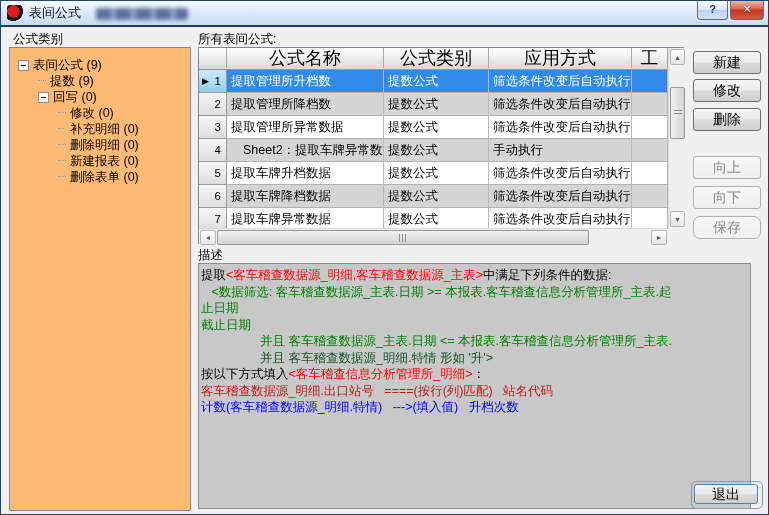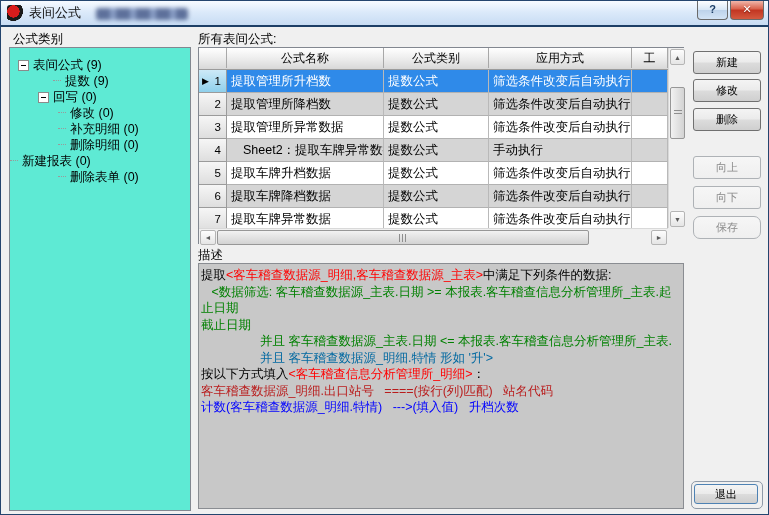--- a/index.html
+++ b/index.html
@@ -23,33 +23,33 @@
     filter:blur(2px);opacity:.75;border-radius:3px;}
   .tb-btn{position:absolute;top:0;height:19px;text-align:center;line-height:17px;
     border:1px solid #6a6a6a;border-top:none;border-radius:0 0 4px 4px;box-sizing:border-box;
     font-size:11px;cursor:default;}
   .tb-help{left:696px;width:31px;background:linear-gradient(#fdfeff,#d7e6f5 50%,#bcd2ea 50%,#d3e4f6);color:#1c3e66;font-weight:bold;}
   .tb-close{left:729px;width:34px;background:linear-gradient(#f0b6aa,#d9604a 45%,#c23521 50%,#d4593f);color:#fff;font-weight:bold;text-shadow:0 1px 1px #7a1406;}
   
   .sec-label{position:absolute;font-size:12.5px;color:#000;}
   
   .tree-panel{position:absolute;left:8px;top:46px;width:182px;height:464px;
-    background:#5eead4;border:1px solid #828790;box-sizing:border-box;padding-top:9px;overflow:hidden;}
+    background:#fdba74;border:1px solid #828790;box-sizing:border-box;padding-top:9px;overflow:hidden;}
   .titem{height:16px;line-height:16px;white-space:nowrap;display:flex;align-items:center;font-size:12.5px;}
   .texp{display:inline-block;width:11px;height:11px;box-sizing:border-box;border:1px solid #8b8b8b;
     background:#fff;margin-right:4px;position:relative;flex:0 0 auto;}
   .texp::after{content:"";position:absolute;left:2px;top:4px;width:5px;height:1px;background:#000;}
   .tdash{display:inline-block;width:8px;height:1px;border-top:1px dotted #9a9a9a;margin-right:4px;flex:0 0 auto;}
   
   .table{position:absolute;left:197px;top:46px;width:486px;height:197px;
     background:#fff;border:1px solid #828790;box-sizing:border-box;}
   .thead{position:absolute;left:0;top:0;width:469px;height:22px;display:flex;
     background:linear-gradient(#ffffff,#ebebeb 55%,#d8d8d8);border-bottom:1px solid #9b9b9b;box-sizing:border-box;}
   .th{height:20px;line-height:21px;text-align:center;box-sizing:border-box;
-    border-right:1px solid #a8a8a8;overflow:hidden;white-space:nowrap;font-size:12px;}
+    border-right:1px solid #a8a8a8;overflow:hidden;white-space:nowrap;font-size:18px;}
   .rows{position:absolute;left:0;top:22px;width:469px;height:158px;overflow:hidden;}
   .trow{display:flex;height:23px;box-sizing:border-box;}
   .trow.odd .cell{background:#ffffff;}
   .trow.even .cell{background:#d5d5d5;}
   .trow.sel .cell{background:#2f8ae9;color:#fff;}
   .cell{height:23px;line-height:22px;box-sizing:border-box;border-right:1px solid #b9b9b9;
     border-bottom:1px solid #b2b2b2;padding-left:4px;overflow:hidden;white-space:nowrap;font-size:12.5px;}
   .rowhdr{height:23px;line-height:22px;box-sizing:border-box;flex:0 0 28px;
     background:linear-gradient(#f6f6f6,#dedede);border-right:1px solid #9b9b9b;border-bottom:1px solid #9b9b9b;
     text-align:right;padding-right:5px;font-size:11.5px;position:relative;}
@@ -67,26 +67,26 @@
   .vthumb{position:absolute;left:1px;top:39px;width:15px;height:52px;border:1px solid #979797;border-radius:2px;
     background:linear-gradient(90deg,#f2f2f2,#d3d3d3);box-sizing:border-box;}
   .vthumb::after{content:"";position:absolute;left:3px;top:22px;width:8px;height:6px;
     background:repeating-linear-gradient(#8e8e8e 0 1px,transparent 1px 3px);}
   .hthumb{position:absolute;left:18px;top:1px;width:372px;height:15px;border:1px solid #979797;border-radius:2px;
     background:linear-gradient(#f2f2f2,#d3d3d3);box-sizing:border-box;}
   .hthumb::after{content:"";position:absolute;top:3px;left:181px;width:8px;height:8px;
     background:repeating-linear-gradient(90deg,#8e8e8e 0 1px,transparent 1px 3px);}
   .corner{position:absolute;left:469px;top:180px;width:17px;height:17px;background:#f0f0f0;}
   
-  .desc-box{position:absolute;left:197px;top:262px;width:486px;height:246px;
+  .desc-box{position:absolute;left:197px;top:262px;width:553px;height:246px;
     background:#c8c8c8;border:1px solid #8a8d92;box-sizing:border-box;padding:3px 2px;overflow:hidden;}
   .dline{white-space:pre;font-size:12.5px;line-height:16.5px;overflow:hidden;}
   
   .btn{position:absolute;left:692px;width:68px;height:23px;box-sizing:border-box;
-    border:1px solid #707070;border-radius:3px;font-size:11px;text-align:center;line-height:21px;
+    border:1px solid #707070;border-radius:3px;font-size:14px;text-align:center;line-height:21px;
     background:linear-gradient(#f4f4f4,#ebebeb 48%,#dcdcdc 52%,#cfcfcf);cursor:default;}
   .btn.disabled{border-color:#aeb2b6;color:#8a8a8a;background:linear-gradient(#f6f6f6,#efefef);}
   .exit-wrap{position:absolute;left:690px;top:480px;width:72px;height:28px;border:1px solid #8f9aa8;
     border-radius:5px;box-sizing:border-box;padding:2px;}
   .exit-wrap .btn{position:relative;left:0;top:0;width:64px;height:20px;line-height:18px;border-color:#4e82b4;}
 </style>
 </head>
 <body>
 
 <div class="win">
@@ -99,41 +99,41 @@
   <div class="tb-btn tb-help">?</div>
   <div class="tb-btn tb-close">✕</div>
   <div class="titlesep"></div>
 
   <div class="sec-label" style="left:12px;top:30px;">公式类别</div>
   <div class="tree-panel" id="tree">
       <div class="titem" style="padding-left: 8px;">
         <span class="texp"></span>
         <span>表间公式 (9)</span>
       </div>
-      <div class="titem" style="padding-left: 43px; text-align: right;">
+      <div class="titem" style="padding-left: 28px; text-align: right;">
         <span class="tdash"></span>
         <span>提数 (9)</span>
       </div>
       <div class="titem" style="padding-left: 28px;">
         <span class="texp"></span>
         <span>回写 (0)</span>
       </div>
       <div class="titem" style="padding-left: 48px;">
         <span class="tdash"></span>
         <span>修改 (0)</span>
       </div>
       <div class="titem" style="padding-left: 48px;">
         <span class="tdash"></span>
         <span>补充明细 (0)</span>
       </div>
       <div class="titem" style="padding-left: 48px;">
         <span class="tdash"></span>
         <span>删除明细 (0)</span>
       </div>
-      <div class="titem" style=" align-items: center;">
+      <div class="titem" style="padding-left: 48px; align-items: center;">
         <span class="tdash"></span>
         <span>新建报表 (0)</span>
       </div>
       <div class="titem" style="padding-left: 48px;">
         <span class="tdash"></span>
         <span>删除表单 (0)</span>
       </div>
     </div>
 
   <div class="sec-label" style="left:197px;top:30px;">所有表间公式:</div>
@@ -216,21 +216,21 @@
   <div class="btn disabled" style="top:185px;">向下</div>
   <div class="btn disabled" style="top:215px;border-radius:7px;">保存</div>
 
   <div class="sec-label" style="left:197px;top:246px;">描述</div>
   <div class="desc-box" id="desc">
       <div class="dline"><span style="color: rgb(0, 0, 0);">提取</span><span style="color: rgb(255, 0, 0);">&lt;客车稽查数据源_明细,客车稽查数据源_主表&gt;</span><span style="color: rgb(0, 0, 0);">中满足下列条件的数据:</span></div>
       <div class="dline"><span style="color: rgb(0, 128, 0);">   &lt;数据筛选: 客车稽查数据源_主表.日期 &gt;= 本报表.客车稽查信息分析管理所_主表.起</span></div>
       <div class="dline"><span style="color: rgb(0, 128, 0);">止日期</span></div>
       <div class="dline"><span style="color: rgb(0, 128, 0);">截止日期</span></div>
       <div class="dline"><span style="color: rgb(0, 128, 0);">                 并且 客车稽查数据源_主表.日期 &lt;= 本报表.客车稽查信息分析管理所_主表.</span></div>
-      <div class="dline"><span style="color: #0369a1;">                 并且 客车稽查数据源_明细.特情 形如 '升'&gt;</span></div>
+      <div class="dline"><span style="color: #14532d;">                 并且 客车稽查数据源_明细.特情 形如 '升'&gt;</span></div>
       <div class="dline"><span style="color: rgb(0, 0, 0);">按以下方式填入</span><span style="color: rgb(255, 0, 0);">&lt;客车稽查信息分析管理所_明细&gt;</span><span style="color: rgb(0, 0, 0);">：</span></div>
       <div class="dline"><span style="color: #b91c1c;">客车稽查数据源_明细.出口站号   ====(按行(列)匹配)   站名代码</span></div>
       <div class="dline"><span style="color: rgb(0, 0, 255);">计数(客车稽查数据源_明细.特情)   ---&gt;(填入值)   升档次数</span></div>
     </div>
 
   <div class="exit-wrap">
     <div class="btn">退出</div>
   </div>
 </div>
 

